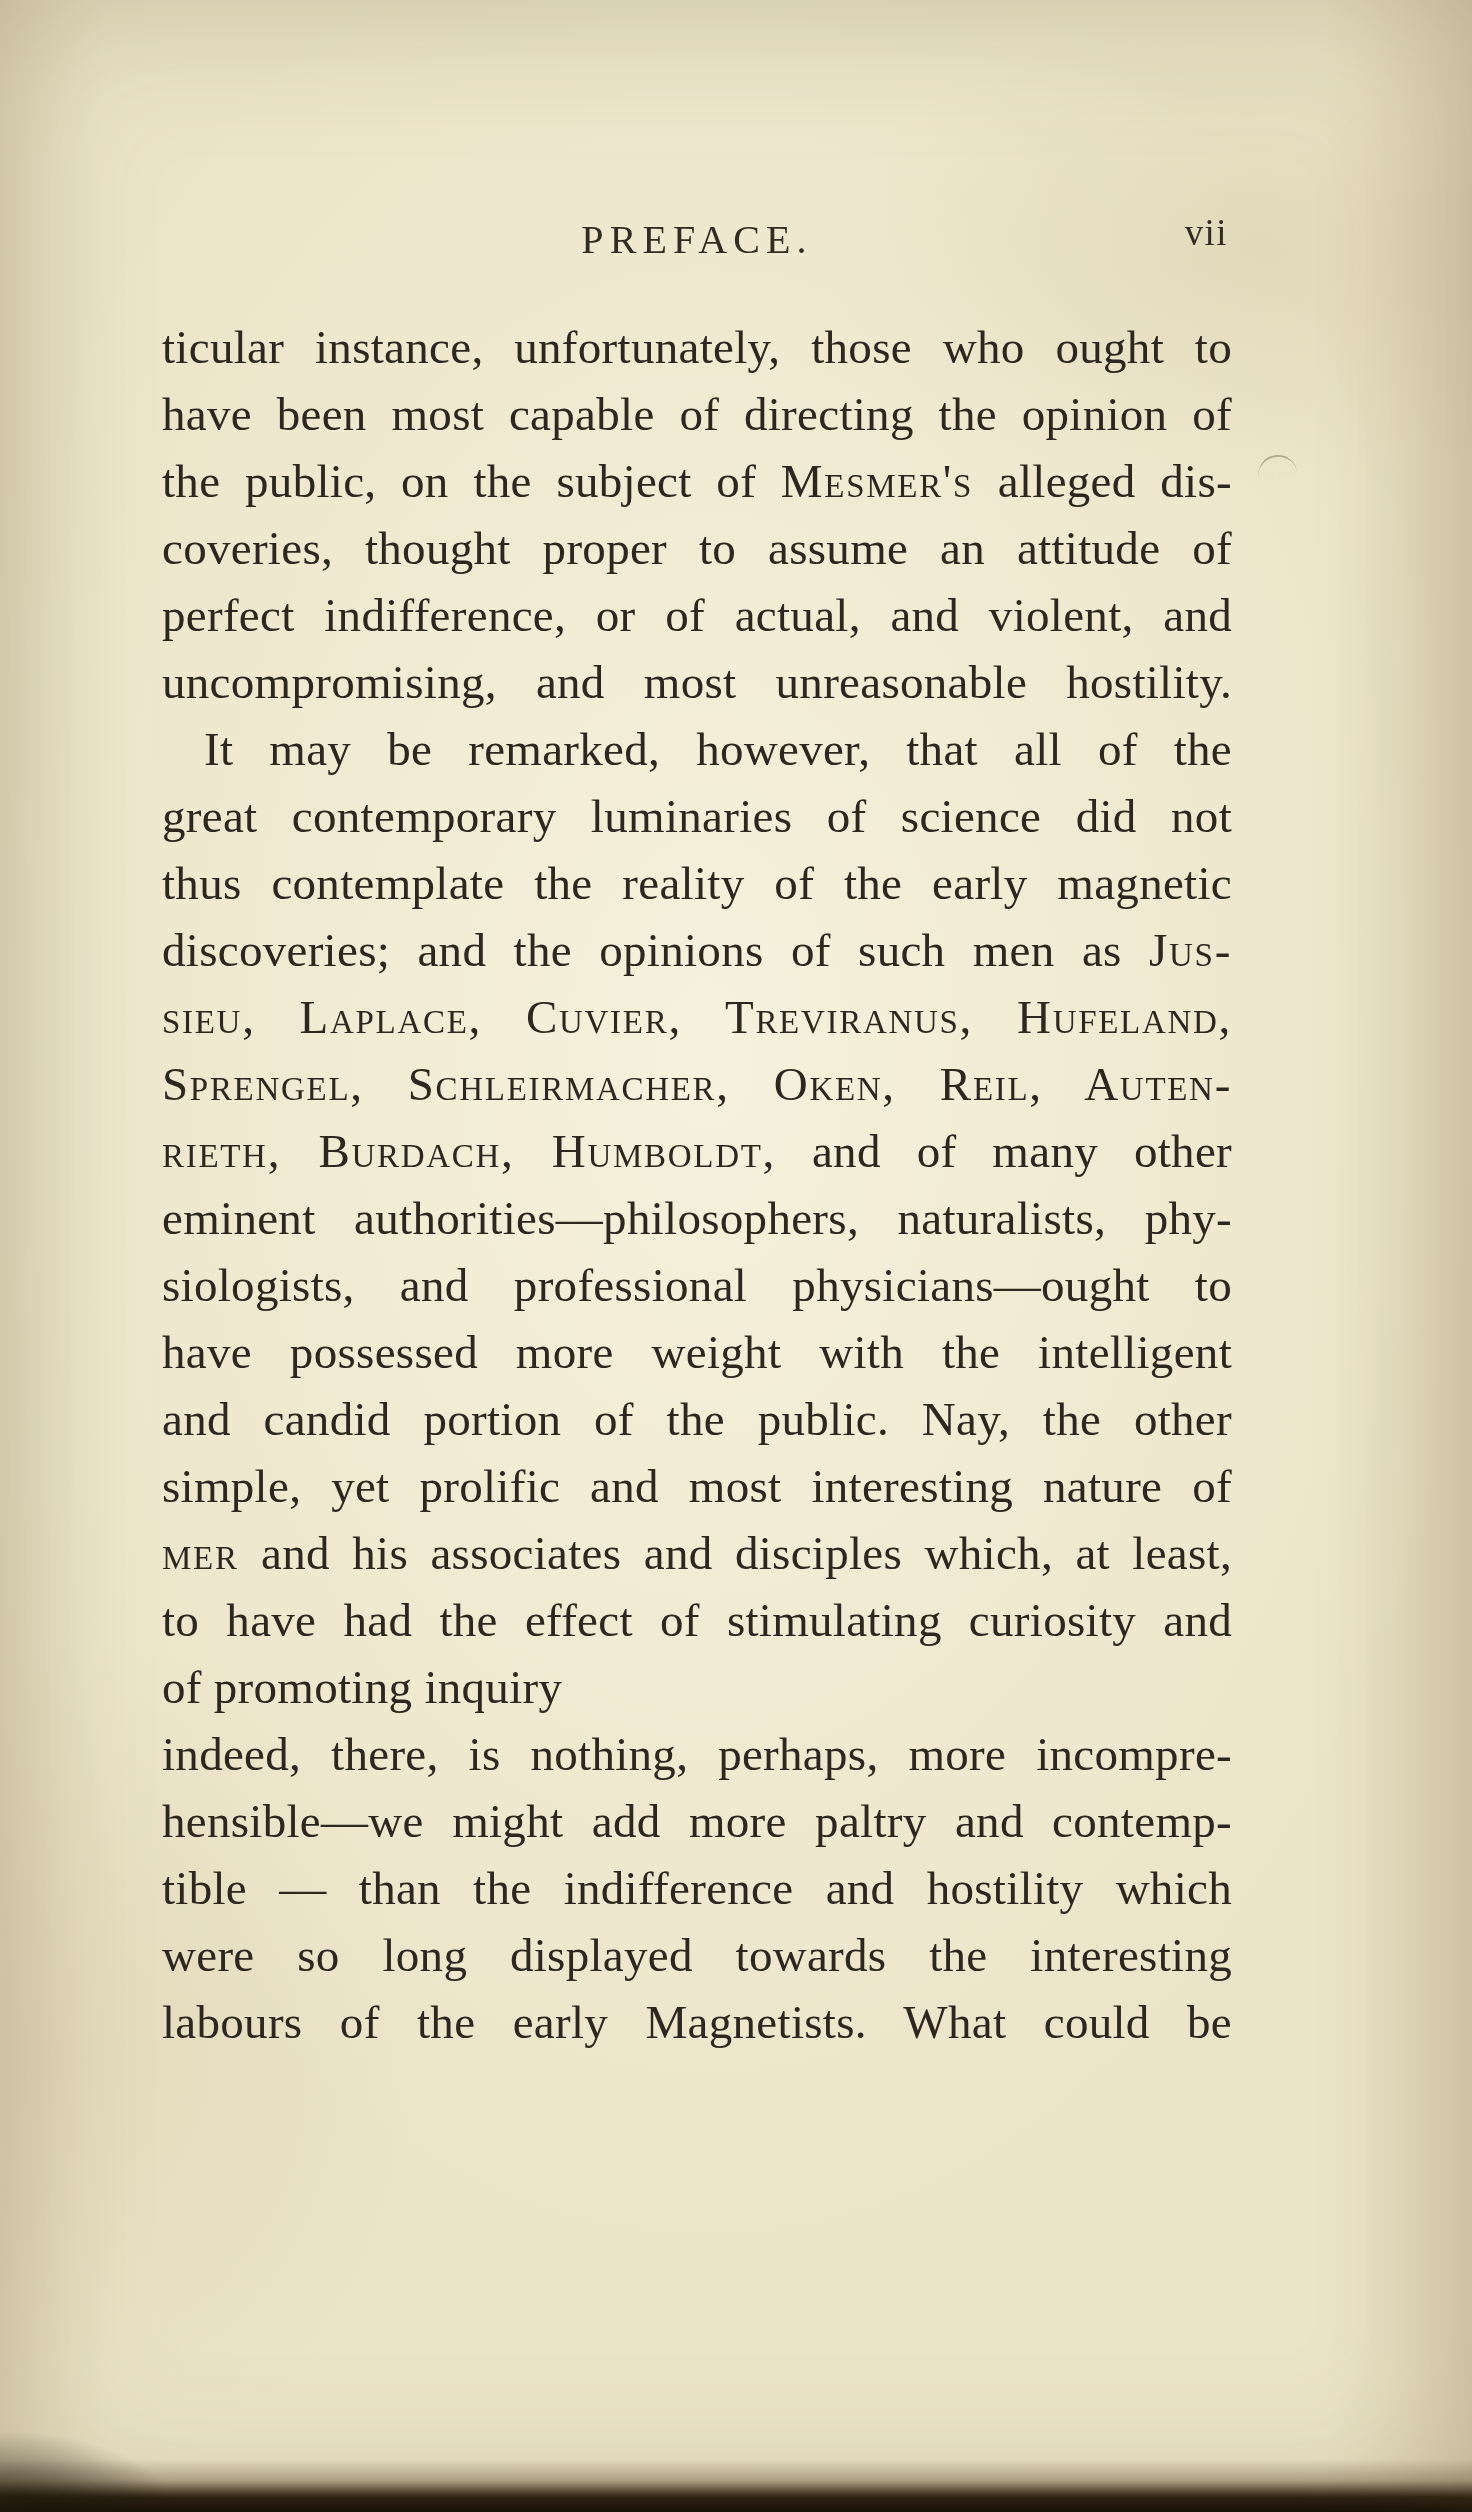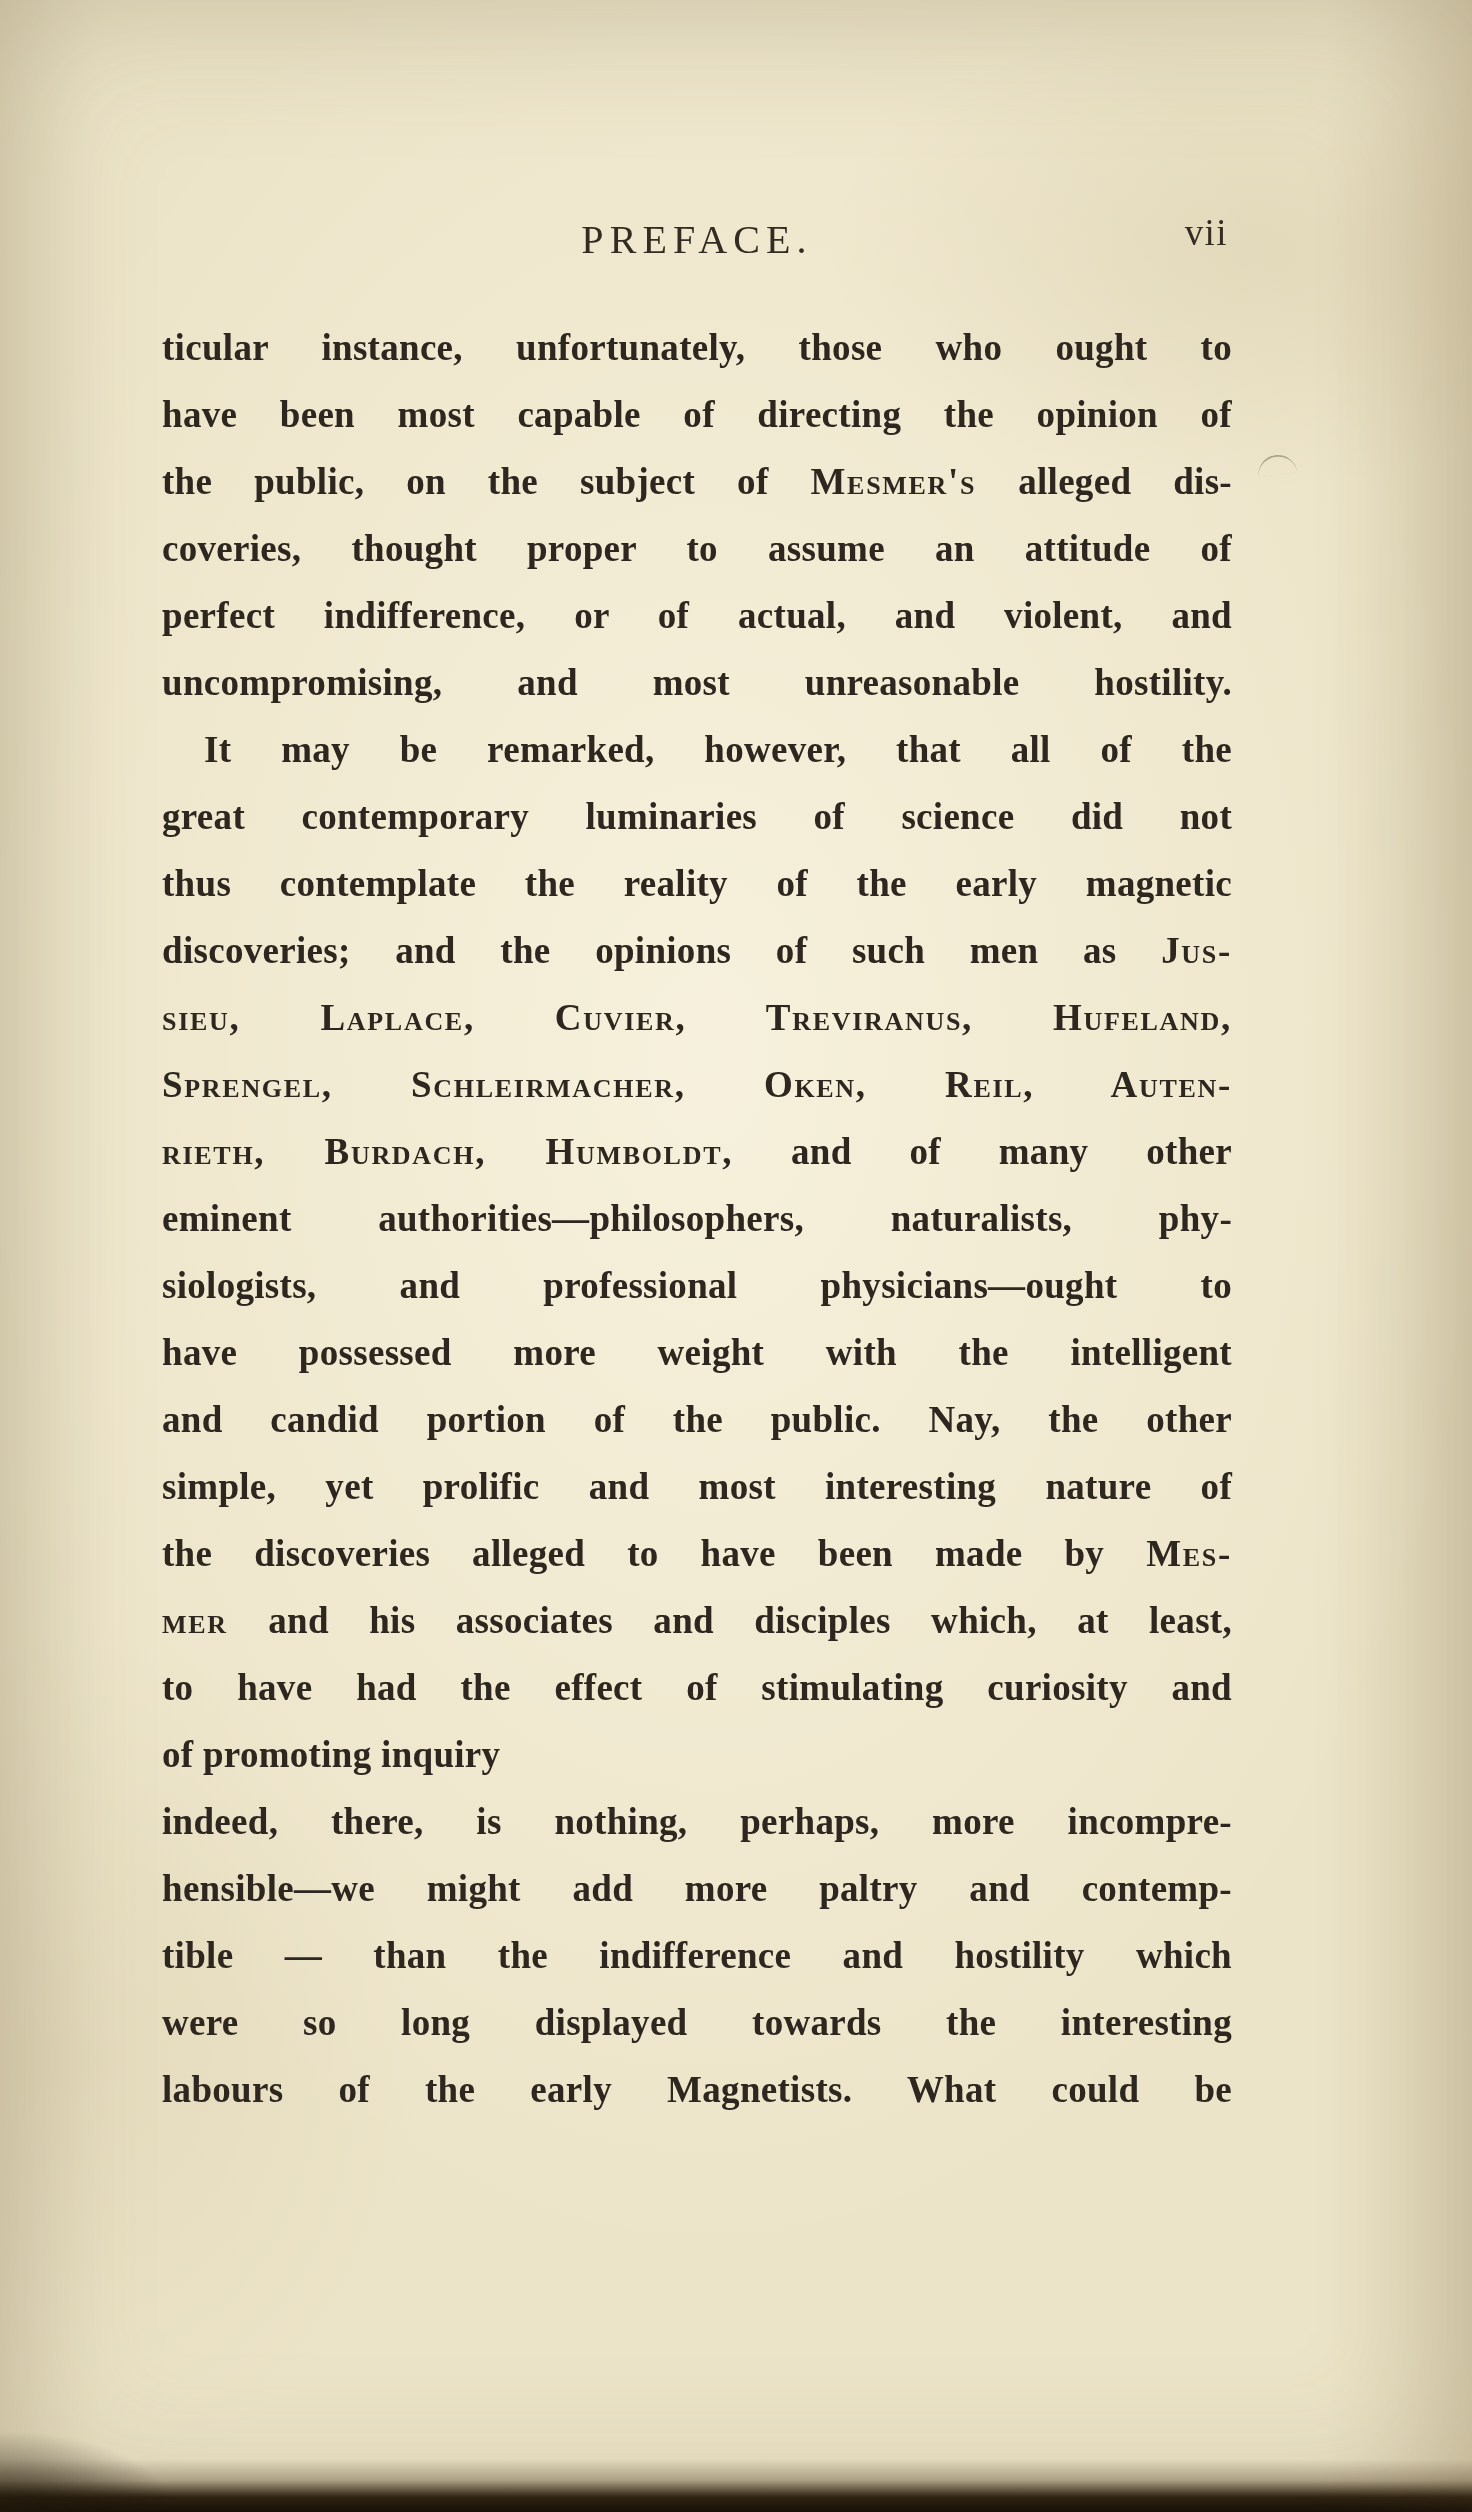--- a/index.html
+++ b/index.html
@@ -51,24 +51,23 @@
     top: -5.4px;
     font-size: 37px;
     letter-spacing: 1.4px;
     color: #332c22;
   }
   .text-block {
     position: absolute;
     top: 314px;
     left: 162px;
     width: 1070px;
-    font-size: 37px;
+    font-size: 47px;
     line-height: 67px;
     letter-spacing: 0.3px;
-    font-weight: bold;
   }
   .line {
     text-align: justify;
     text-align-last: justify;
     height: 67px;
     overflow: visible;
   }
   .line.no-just {
     text-align: right;
     text-align-last: left;
@@ -135,21 +134,20 @@
       <div class="line"><span>thus contemplate the reality of the early magnetic</span></div>
       <div class="line"><span>discoveries; and the opinions of such men as </span><span class="sc">Jus-</span></div>
       <div class="line"><span class="sc">sieu, Laplace, Cuvier, Treviranus, Hufeland,</span></div>
       <div class="line"><span class="sc">Sprengel, Schleirmacher, Oken, Reil, Auten-</span></div>
       <div class="line"><span class="sc">rieth, Burdach, Humboldt,</span><span> and of many other</span></div>
       <div class="line"><span>eminent authorities—philosophers, naturalists, phy-</span></div>
       <div class="line"><span>siologists, and professional physicians—ought to</span></div>
       <div class="line"><span>have possessed more weight with the intelligent</span></div>
       <div class="line"><span>and candid portion of the public. Nay, the other</span></div>
       <div class="line"><span>simple, yet prolific and most interesting nature of</span></div>
-      <div class="line"><span>the discoveries alleged to have been made by </span><span class="sc">Mes-</span></div>
       <div class="line"><span class="sc">mer</span><span> and his associates and disciples which, at least,</span></div>
       <div class="line"><span>to have had the effect of stimulating curiosity and</span></div>
       <div class="line no-just"><span>of promoting inquiry</span></div>
       <div class="line"><span>indeed, there, is nothing, perhaps, more incompre-</span></div>
       <div class="line"><span>hensible—we might add more paltry and contemp-</span></div>
       <div class="line"><span>tible — than the indifference and hostility which</span></div>
       <div class="line"><span>were so long displayed towards the interesting</span></div>
       <div class="line"><span>labours of the early Magnetists. What could be</span></div>
     </div>
 

